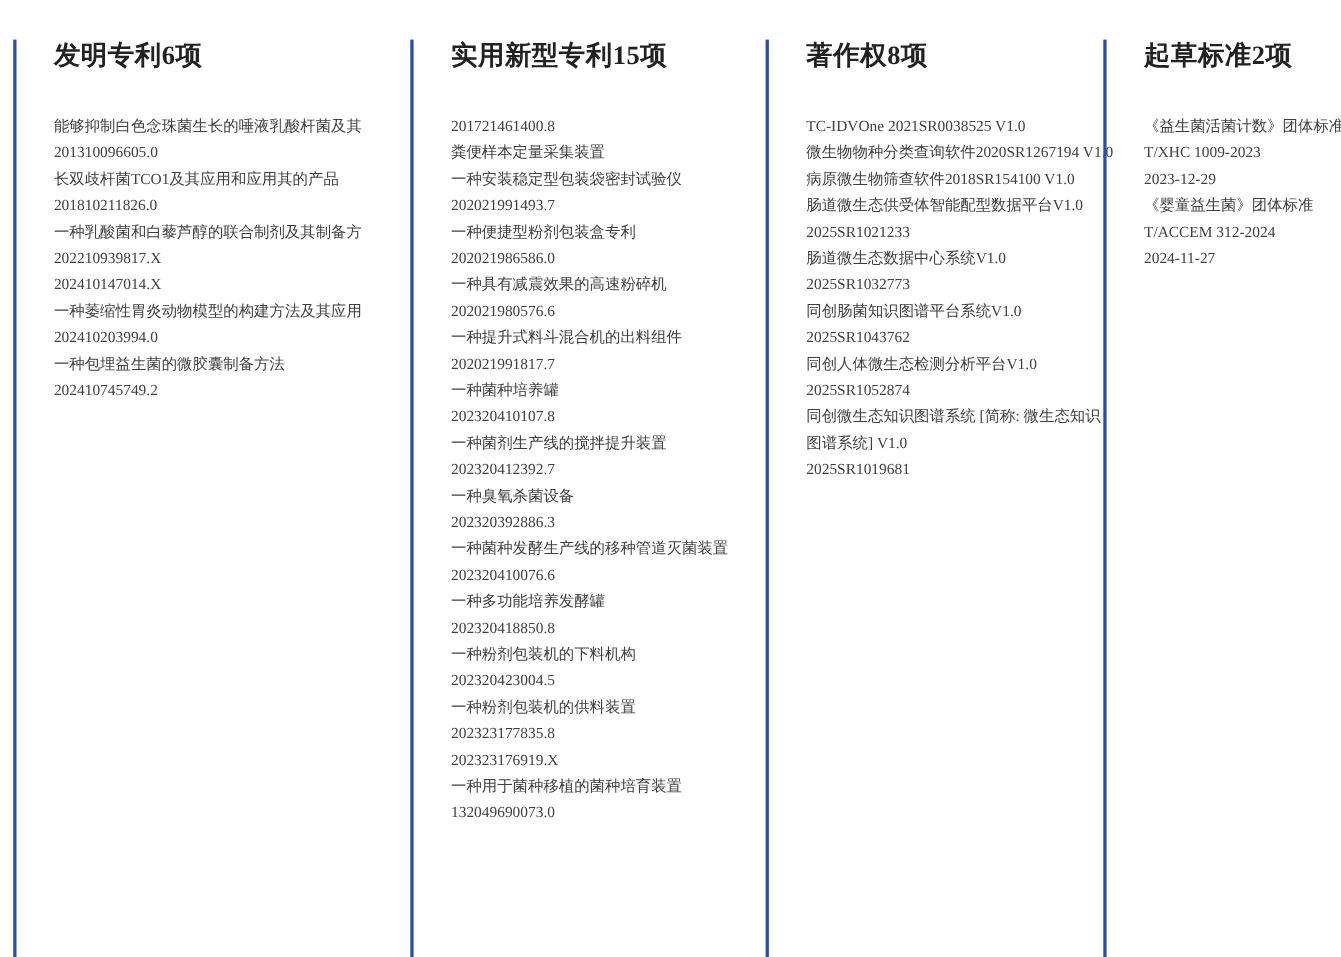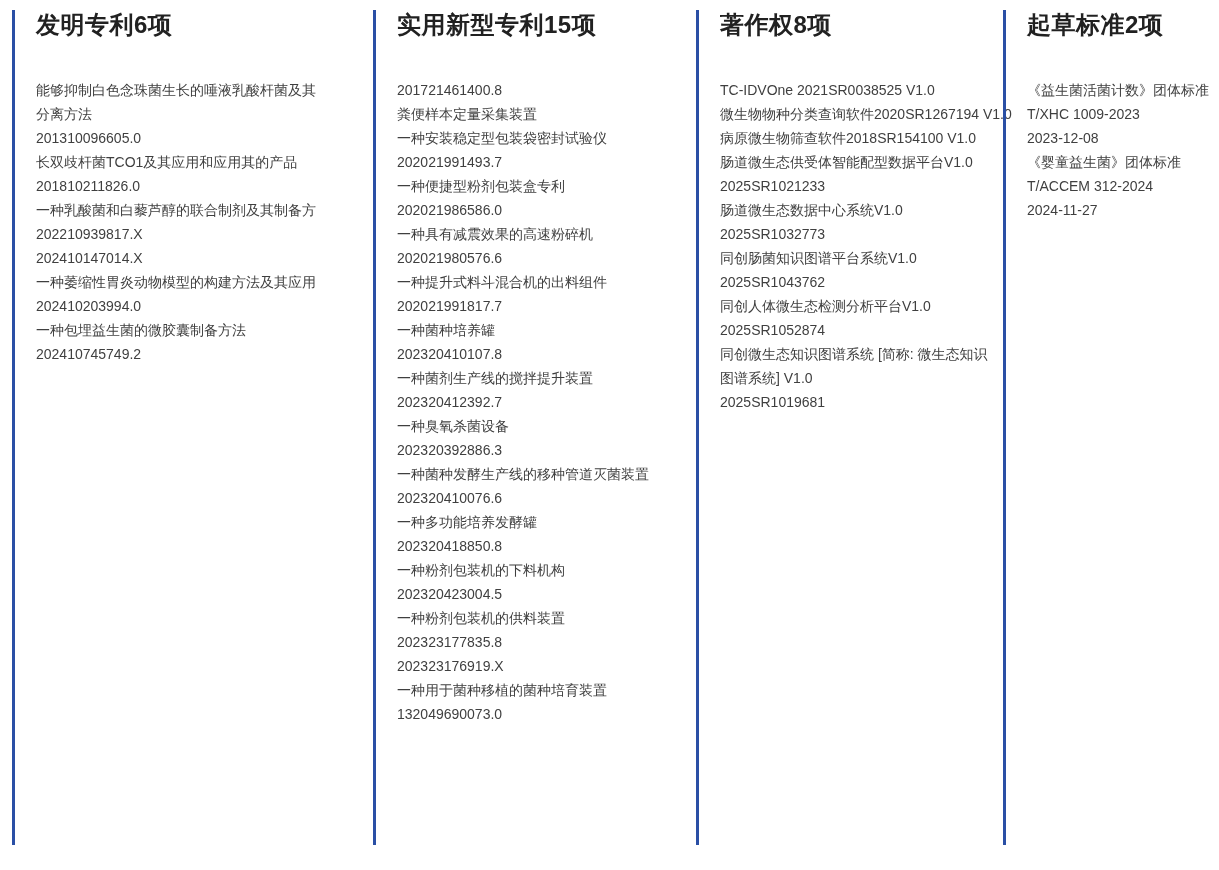--- a/index.html
+++ b/index.html
@@ -6,25 +6,26 @@
   body { font-family: "Liberation Sans", sans-serif; }
   .canvas {
     position: relative;
     width: 1219px;
     height: 870px;
     background: #ffffff;
     overflow: hidden;
   }
   .col {
     position: absolute;
-    top: 10px;
+    top: 36px;
     height: 835px;
     border-left: 3px solid #2a4fa5;
-    padding-left: 21px;
+    padding-left: 34px;
     box-sizing: border-box;
+    font-family: Liberation Serif, serif;
   }
   .col h2 {
     margin: 0;
     font-size: 24px;
     line-height: 30px;
     font-weight: bold;
     color: #212121;
     letter-spacing: 0.5px;
     white-space: nowrap;
   }
@@ -42,21 +43,20 @@
 </style>
 </head>
 <body>
 
 <div class="canvas">
 
   <section class="col" id="col-1">
     <h2>发明专利6项</h2>
     <div class="lines">
         <div class="line">能够抑制白色念珠菌生长的唾液乳酸杆菌及其</div>
-        <div class="line">分离方法</div>
         <div class="line">201310096605.0</div>
         <div class="line">长双歧杆菌TCO1及其应用和应用其的产品</div>
         <div class="line">201810211826.0</div>
         <div class="line">一种乳酸菌和白藜芦醇的联合制剂及其制备方</div>
         <div class="line">202210939817.X</div>
         <div class="line">202410147014.X</div>
         <div class="line">一种萎缩性胃炎动物模型的构建方法及其应用</div>
         <div class="line">202410203994.0</div>
         <div class="line">一种包埋益生菌的微胶囊制备方法</div>
         <div class="line">202410745749.2</div>
@@ -114,20 +114,20 @@
         <div class="line">图谱系统] V1.0</div>
         <div class="line">2025SR1019681</div>
       </div>
   </section>
 
   <section class="col" id="col-4">
     <h2>起草标准2项</h2>
     <div class="lines">
         <div class="line">《益生菌活菌计数》团体标准</div>
         <div class="line">T/XHC 1009-2023</div>
-        <div class="line">2023-12-08</div>
+        <div class="line">2023-12-29</div>
         <div class="line">《婴童益生菌》团体标准</div>
         <div class="line">T/ACCEM 312-2024</div>
         <div class="line">2024-11-27</div>
       </div>
   </section>
 
 </div>
 
 </body></html>

